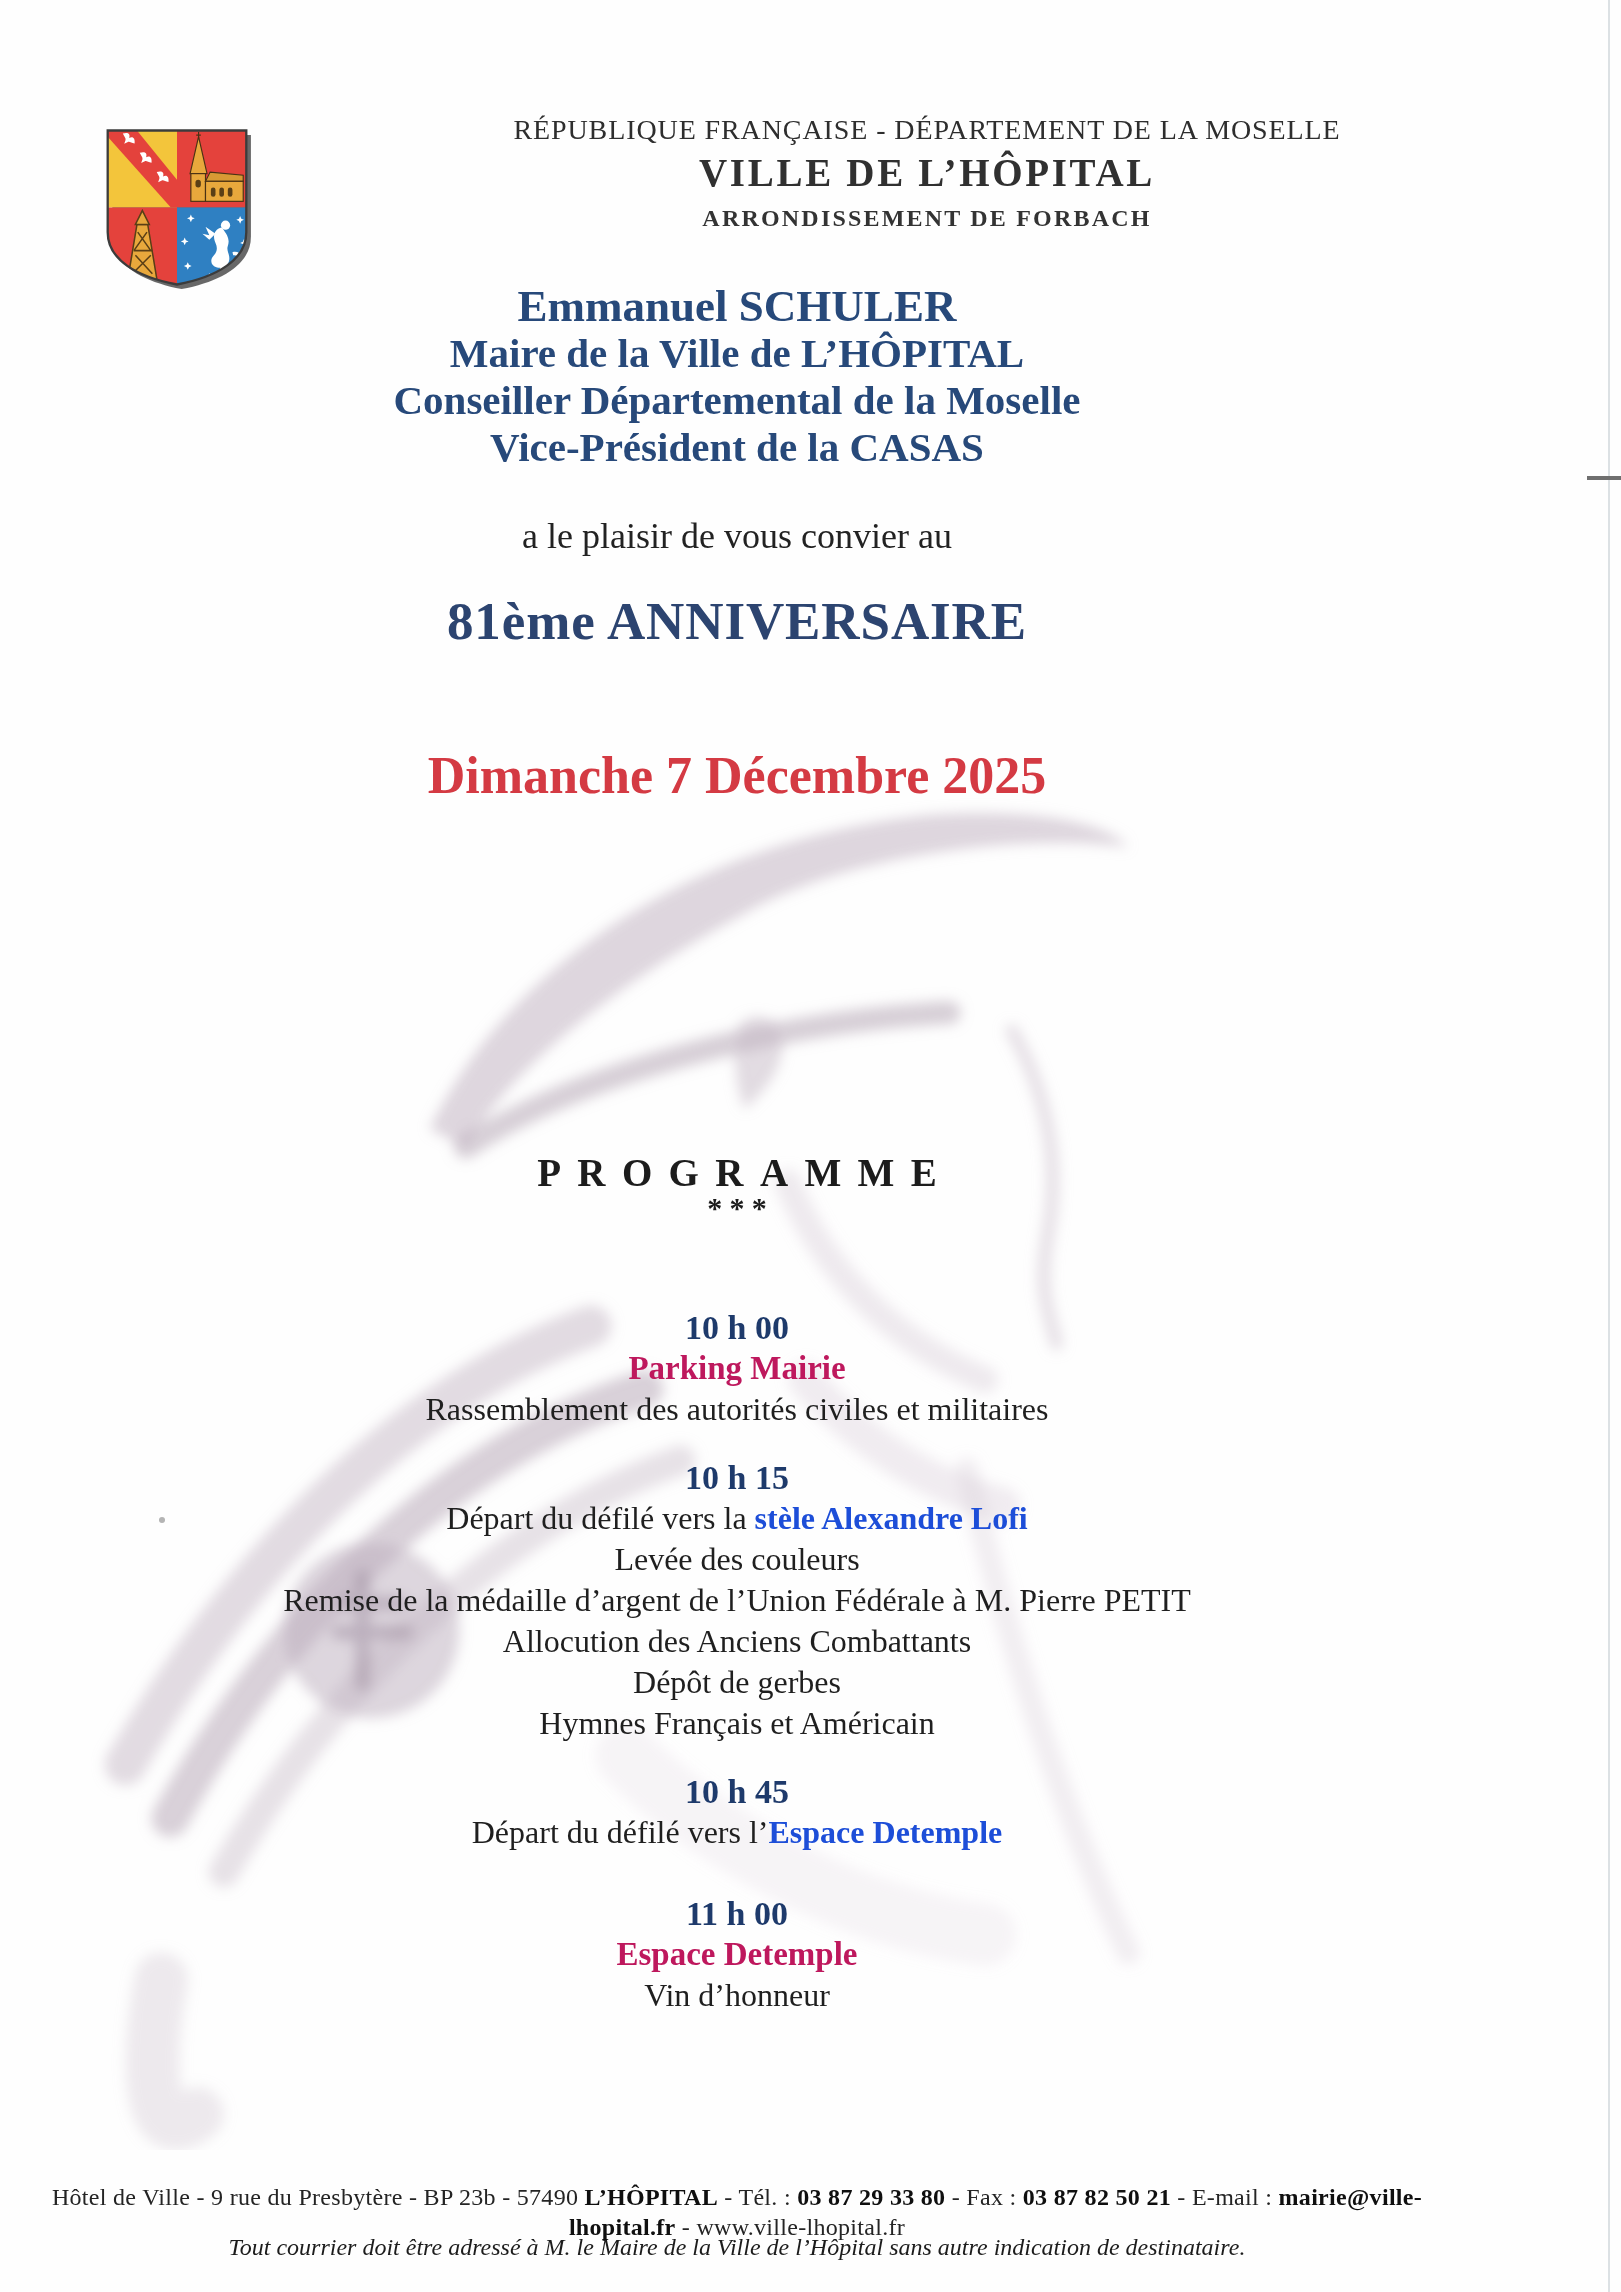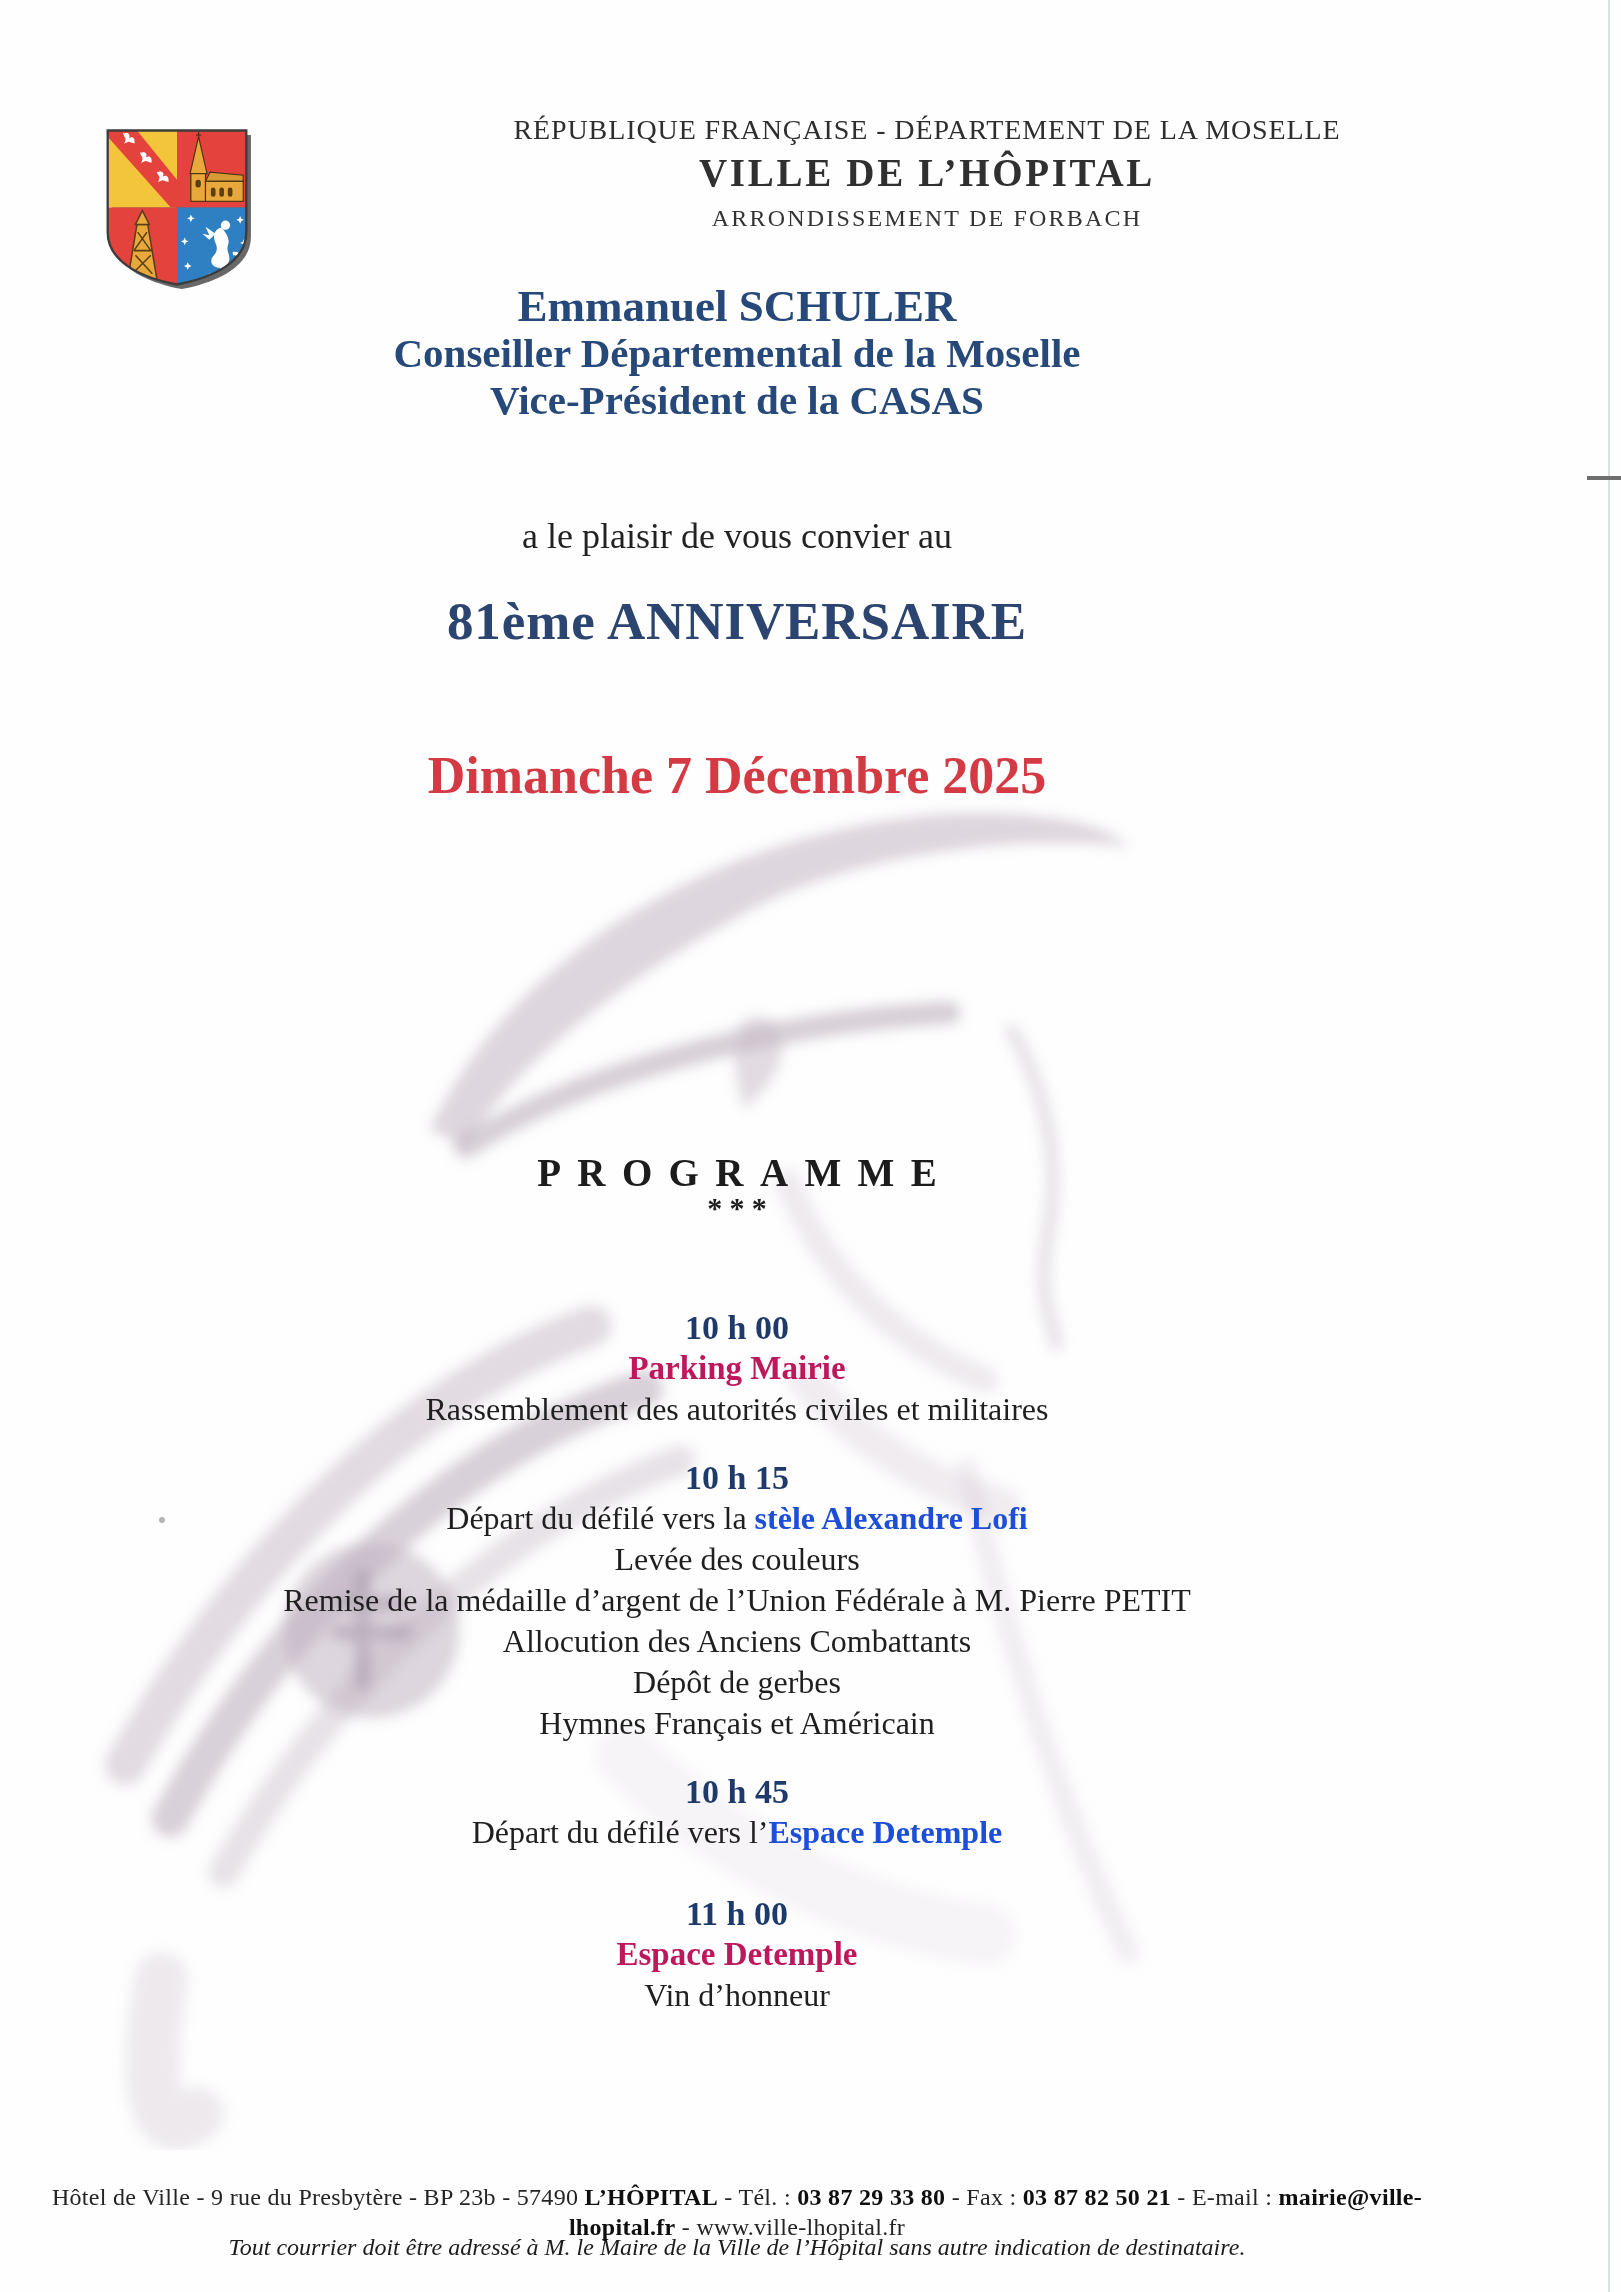--- a/index.html
+++ b/index.html
@@ -3,21 +3,21 @@
 <meta charset="utf-8">
 <style>
   html,body{margin:0;padding:0;background:#9a9a9a;}
   #page{position:relative;width:1621px;height:2293px;background:#fefefe;overflow:hidden;
         font-family:"Liberation Serif",serif;color:#1f1f1f;margin:0 auto;}
   .abs{position:absolute;}
   .ctr{left:0;width:1474px;text-align:center;}
   .hdr{left:233px;width:1388px;text-align:center;}
   .hdr1{top:115px;font-size:28px;line-height:30px;letter-spacing:0.9px;color:#2e2e2e;}
   .hdr2{top:152px;font-size:39px;line-height:41px;font-weight:bold;letter-spacing:2.7px;color:#303030;}
-  .hdr3{top:204px;font-size:24px;line-height:29px;letter-spacing:2.2px;color:#333;}
+  .hdr3{top:204px;font-size:24px;line-height:29px;letter-spacing:2.2px;color:#333;font-weight:bold;}
   .author{top:283px;line-height:47px;font-weight:bold;color:#27497a;}
   .author .nm{font-size:45px;}
   .author .tl{font-size:41px;}
   .invite{top:516px;font-size:36px;line-height:41px;color:#222;}
   .evtitle{top:587px;font-size:53px;line-height:68px;font-weight:bold;color:#2c4470;letter-spacing:0.9px;}
   .evdate{top:749px;font-size:52px;line-height:54px;font-weight:bold;color:#d43a43;}
   .proghead{top:1151px;font-size:39px;line-height:43px;font-weight:bold;color:#1c1c1c;
             letter-spacing:0.42em;text-indent:0.42em;}
   .stars{top:1193px;font-size:30px;line-height:30px;font-weight:bold;letter-spacing:7.2px;text-indent:7.2px;color:#1c1c1c;}
   .prog{top:1280px;font-size:32px;line-height:41px;color:#1f1f1f;}
@@ -117,20 +117,21 @@
     </g>
     <path d="M10,8 H190 V140 C190,176 152,198 100,208 C48,198 10,176 10,140 Z" fill="none" stroke="#3c3c3c" stroke-width="3"></path>
   </svg>
 
   <div class="abs hdr hdr1">RÉPUBLIQUE FRANÇAISE - DÉPARTEMENT DE LA MOSELLE</div>
   <div class="abs hdr hdr2">VILLE DE L’HÔPITAL</div>
   <div class="abs hdr hdr3">ARRONDISSEMENT DE FORBACH</div>
 
   <div class="abs ctr author">
     <div class="nm">Emmanuel SCHULER</div>
+    <div class="tl">Maire de la Ville de L’HÔPITAL</div>
     <div class="tl">Conseiller Départemental de la Moselle</div>
     <div class="tl">Vice-Président de la CASAS</div>
   </div>
 
   <div class="abs ctr invite">a le plaisir de vous convier au</div>
 
   <div class="abs ctr evtitle">
     <div>81ème ANNIVERSAIRE</div>
   </div>
   <div class="abs ctr evdate">Dimanche 7 Décembre 2025</div>

